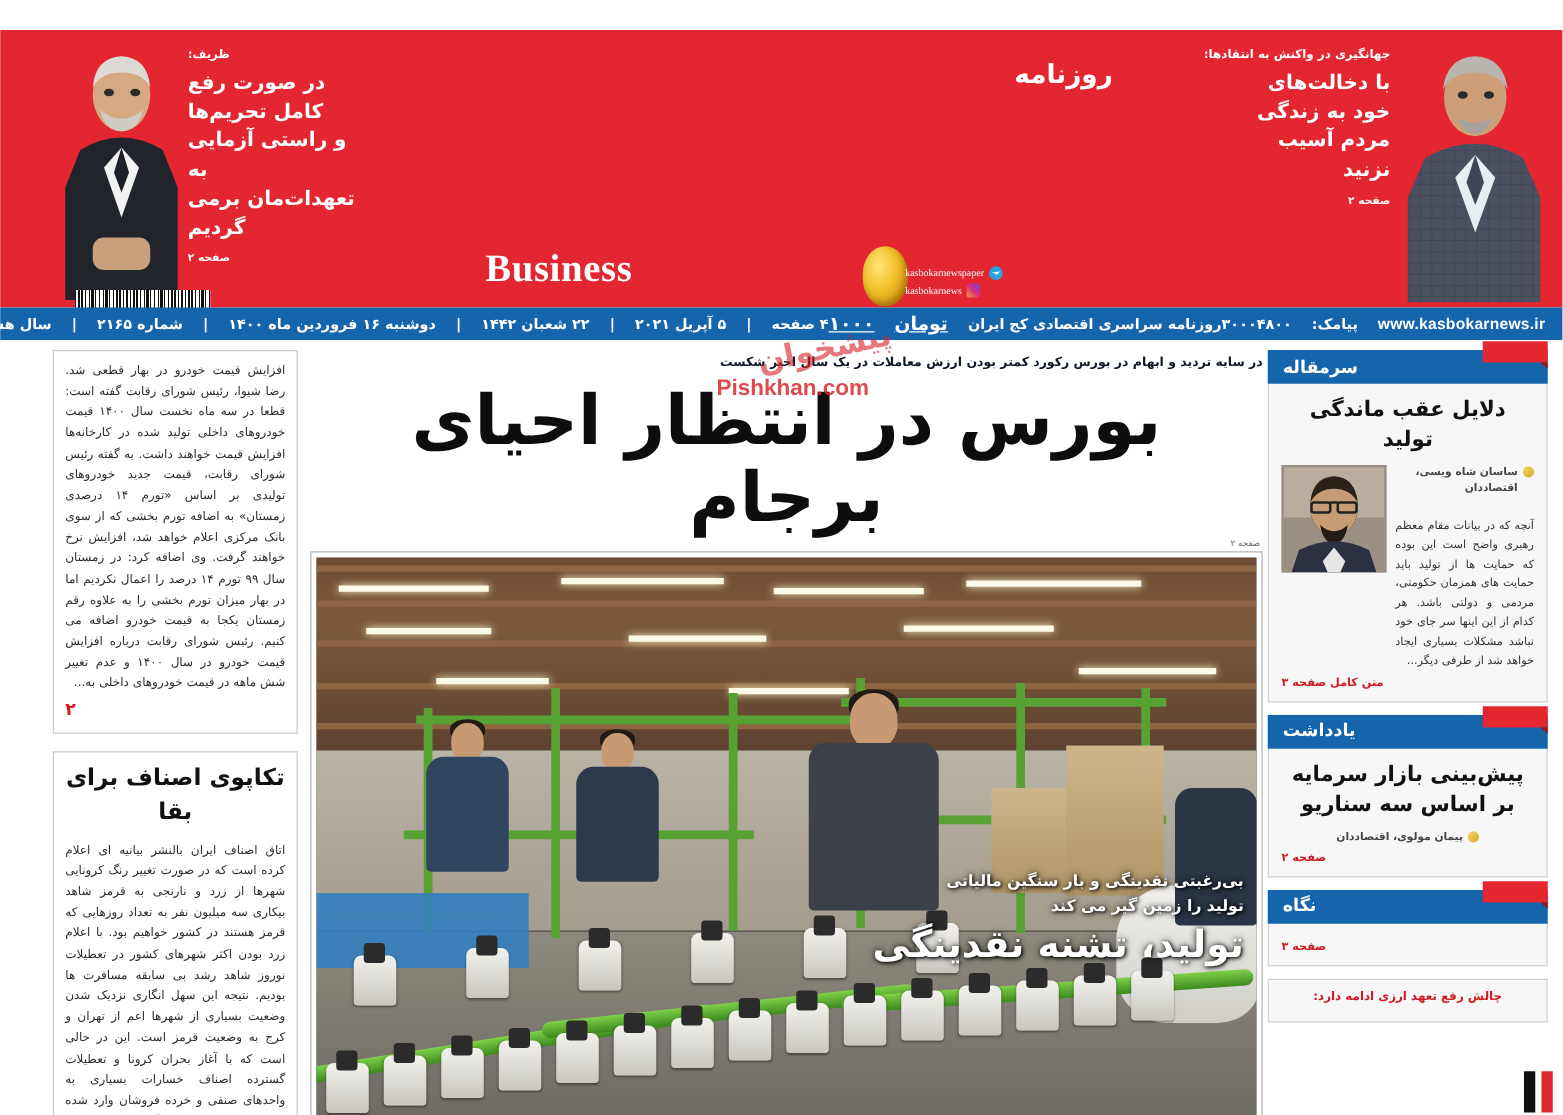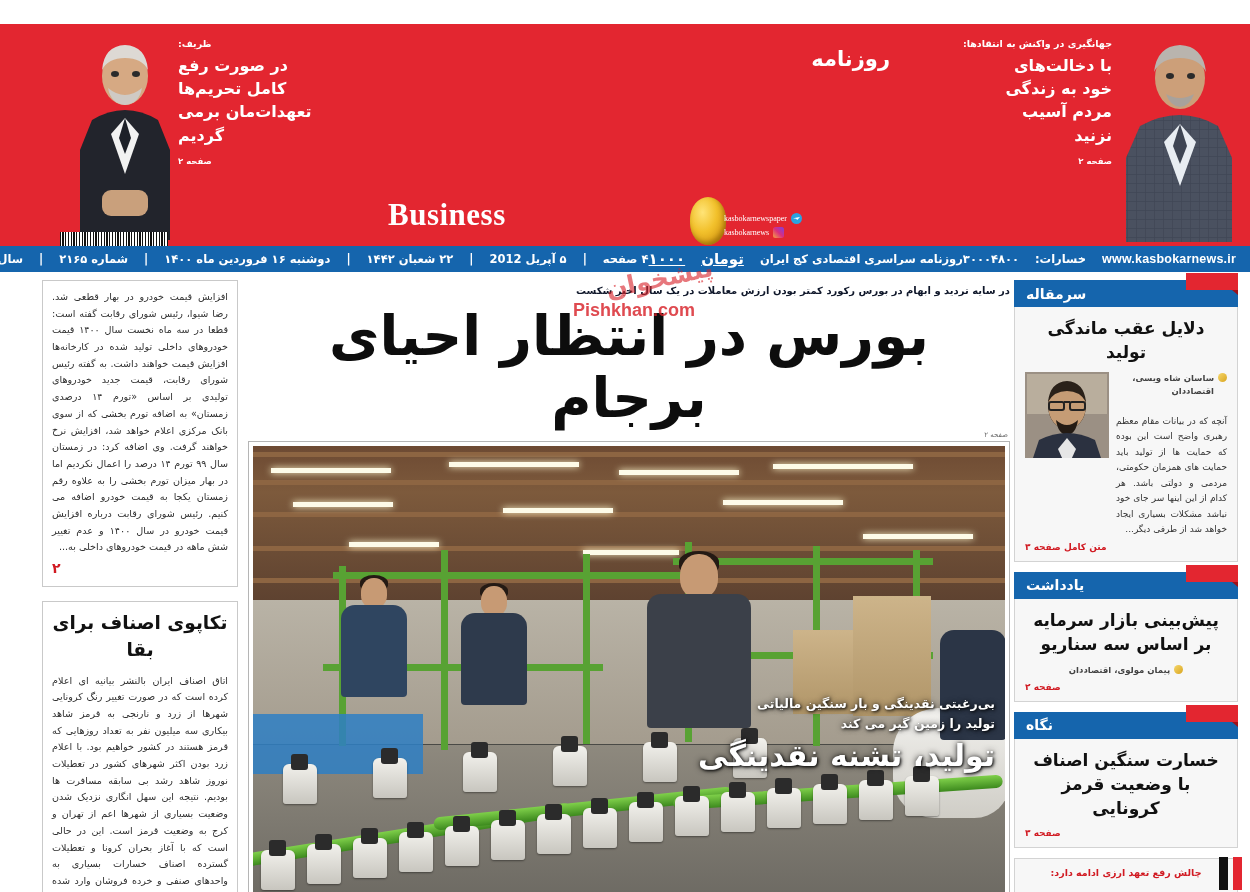--- a/index.html
+++ b/index.html
@@ -16,21 +16,21 @@
   
   .masthead {
     position:absolute; left:0; top:24px; width:1250px; height:222px;
     background:#E32630;
     overflow:hidden;
   }
   .masthead-inner { position:relative; width:100%; height:100%; }
 
   
   .promo-left {
-    position:absolute; left:0; top:0; width:300px; height:222px;margin-left:28px;
+    position:absolute; left:0; top:0; width:300px; height:222px;
   }
   .portrait-left {
     position:absolute; left:44px; top:6px; width:105px; height:210px;
     overflow:hidden;
   }
   .promo-left-text {
     position:absolute; left:150px; top:14px; width:146px;
     text-align:left; color:#fff;
   }
   .kicker-sm { font-size:9.5px; font-weight:bold; color:#fff; margin-bottom:5px; letter-spacing:0; }
@@ -204,20 +204,21 @@
             <path d="M20 90 q33-20 66 0 l12 30 v90 h-90 v-90 z" fill="#22242c"></path>
             <path d="M53 88 l-14 16 l14 40 l14-40 z" fill="#f2f2f2"></path>
             <path d="M53 88 l-6 20 l6 16 l6-16 z" fill="#1d2028"></path>
             <rect x="30" y="160" width="46" height="26" rx="9" fill="#c9a07c"></rect>
           </svg>
         </div>
         <div class="promo-left-text">
           <div class="kicker-sm">ظریف:</div>
           <div class="promo-line">در صورت رفع</div>
           <div class="promo-line">کامل تحریم‌ها</div>
+          <div class="promo-line">و راستی آزمایی به</div>
           <div class="promo-line">تعهدات‌مان برمی گردیم</div>
           <div class="promo-page">صفحه ۲</div>
         </div>
       </div>
 
       <div class="logo-block">
         <div class="logo-rooznameh">روزنامه</div>
         <div class="logo-business">Business</div>
         <div class="coin"></div>
         <div class="socials">
@@ -267,32 +268,32 @@
   </div>
 
   <div class="barcode">
     <div class="bars"></div>
     <div class="bnum">9 7 7 2 5 3 8 7 2 1 0 0 5</div>
   </div>
 
   <div class="infobar">
     <div class="grp">
       <span class="seg lat">www.kasbokarnews.ir</span>
-      <span class="seg">خسارات:</span>
+      <span class="seg">پیامک:</span>
       <span class="seg">۳۰۰۰۴۸۰۰</span>
     </div>
     <div class="grp">
       <span class="seg">روزنامه سراسری اقتصادی کج ایران</span>
       <span class="price">تومان</span>
       <span class="price">۱۰۰۰</span>
     </div>
     <div class="grp">
       <span class="seg">۴ صفحه</span>
       <span class="seg">|</span>
-      <span class="seg">۵ آپریل 2012</span>
+      <span class="seg">۵ آپریل ۲۰۲۱</span>
       <span class="seg">|</span>
       <span class="seg">۲۲ شعبان ۱۴۴۲</span>
       <span class="seg">|</span>
       <span class="seg">دوشنبه ۱۶ فروردین ماه ۱۴۰۰</span>
       <span class="seg">|</span>
       <span class="seg">شماره ۲۱۶۵</span>
       <span class="seg">|</span>
       <span class="seg">سال هشتم</span>
     </div>
   </div>
@@ -470,21 +471,20 @@
           <div class="pg-red">صفحه ۲</div>
         </div>
       </div>
 
       <div class="sec">
         <div class="sec-head">
           <span class="tab"></span>
           <span class="label">نگاه</span>
         </div>
         <div class="sec-body">
-          <h3>خسارت سنگین اصناف با وضعیت قرمز کرونایی</h3>
           <div class="pg-red">صفحه ۳</div>
         </div>
       </div>
 
       <div class="promo-box">
         <div class="kick">چالش رفع تعهد ارزی ادامه دارد:</div>
 
       </div>
 
     </div>

